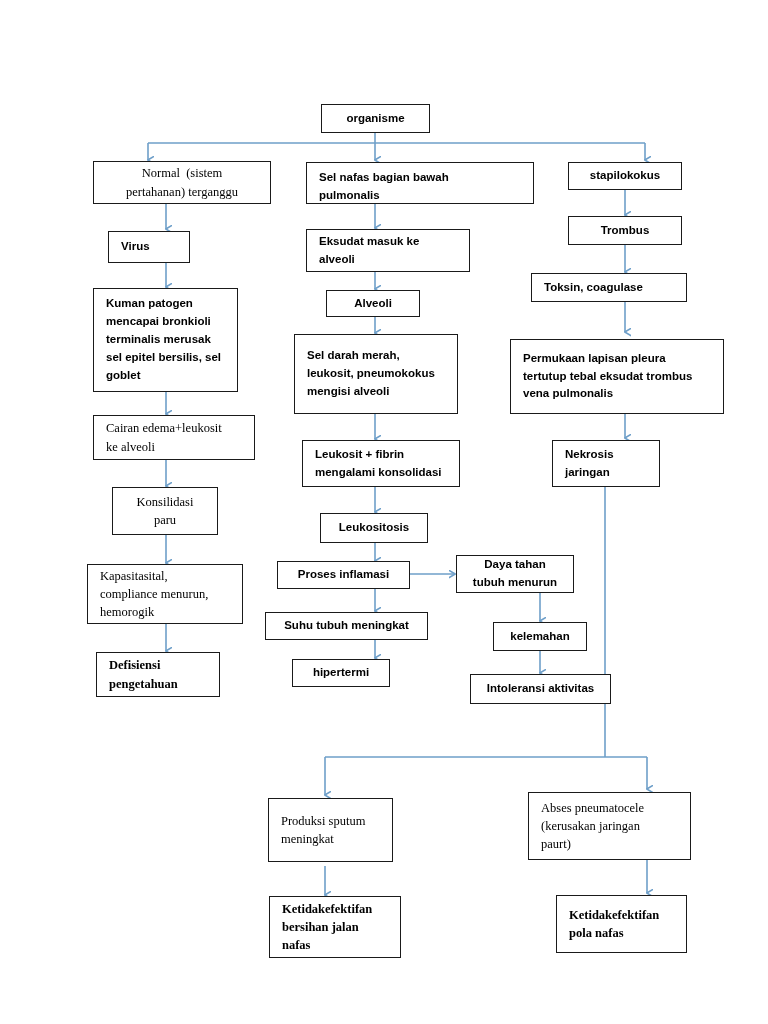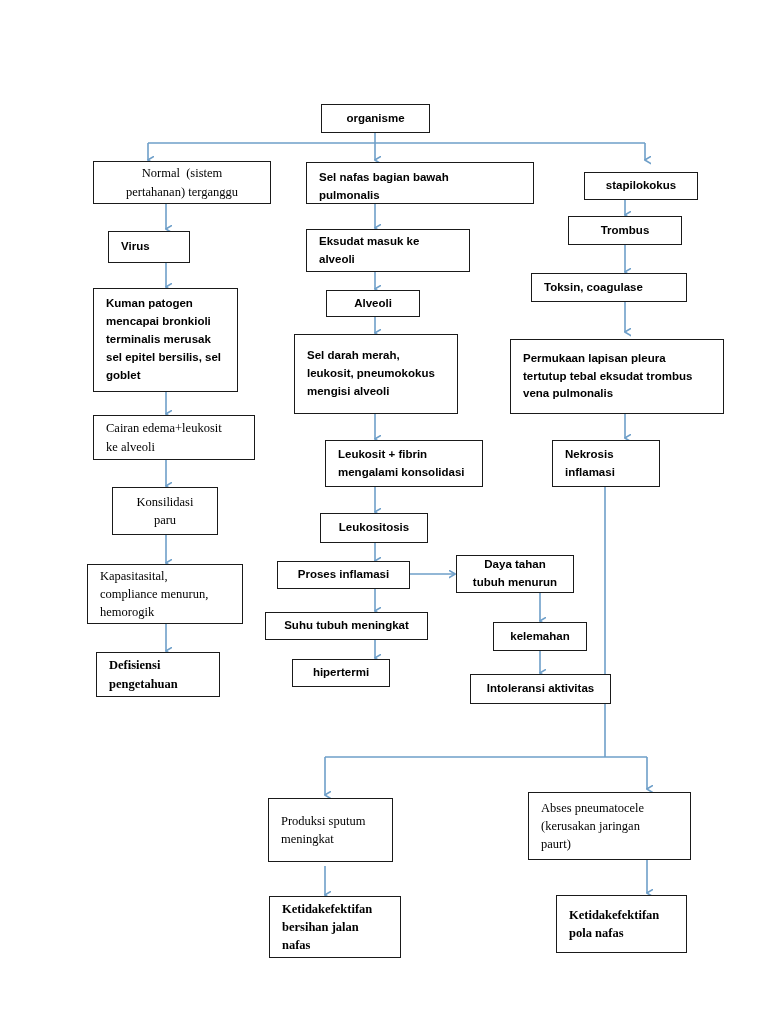--- a/index.html
+++ b/index.html
@@ -104,21 +104,21 @@
   <div class="node serif al-center" style="left:93px;top:161px;width:178px;height:43px;">
     <span class="line">Normal  (sistem</span>
     <span class="line">pertahanan) terganggu</span>
   </div>
 
   <div class="node sans al-left clip-bottom" style="left:306px;top:162px;width:228px;height:42px;">
     <span class="line">Sel nafas bagian bawah</span>
     <span class="line">pulmonalis</span>
   </div>
 
-  <div class="node sans al-center" style="left:584px;top:162px;width:114px;height:28px;margin-top:10px;">
+  <div class="node sans al-center" style="left:568px;top:162px;width:114px;height:28px;">
     <span class="line">stapilokokus</span>
   </div>
 
   <div class="node sans al-left" style="left:108px;top:231px;width:82px;height:32px;">
     <span class="line">Virus</span>
   </div>
 
   <div class="node sans al-left" style="left:306px;top:229px;width:164px;height:43px;">
     <span class="line">Eksudat masuk ke</span>
     <span class="line">alveoli</span>
@@ -154,28 +154,28 @@
     <span class="line">Permukaan lapisan pleura</span>
     <span class="line">tertutup tebal eksudat trombus</span>
     <span class="line">vena pulmonalis</span>
   </div>
 
   <div class="node serif al-left" style="left:93px;top:415px;width:162px;height:45px;">
     <span class="line">Cairan edema+leukosit</span>
     <span class="line">ke alveoli</span>
   </div>
 
-  <div class="node sans al-left" style="left:302px;top:440px;width:158px;height:47px;margin-left:23px;">
+  <div class="node sans al-left" style="left:302px;top:440px;width:158px;height:47px;">
     <span class="line">Leukosit + fibrin</span>
     <span class="line">mengalami konsolidasi</span>
   </div>
 
   <div class="node sans al-left" style="left:552px;top:440px;width:108px;height:47px;">
     <span class="line">Nekrosis</span>
-    <span class="line">inflamasi</span>
+    <span class="line">jaringan</span>
   </div>
 
   <div class="node serif al-center" style="left:112px;top:487px;width:106px;height:48px;">
     <span class="line">Konsilidasi</span>
     <span class="line">paru</span>
   </div>
 
   <div class="node sans al-center" style="left:320px;top:513px;width:108px;height:30px;">
     <span class="line">Leukositosis</span>
   </div>

